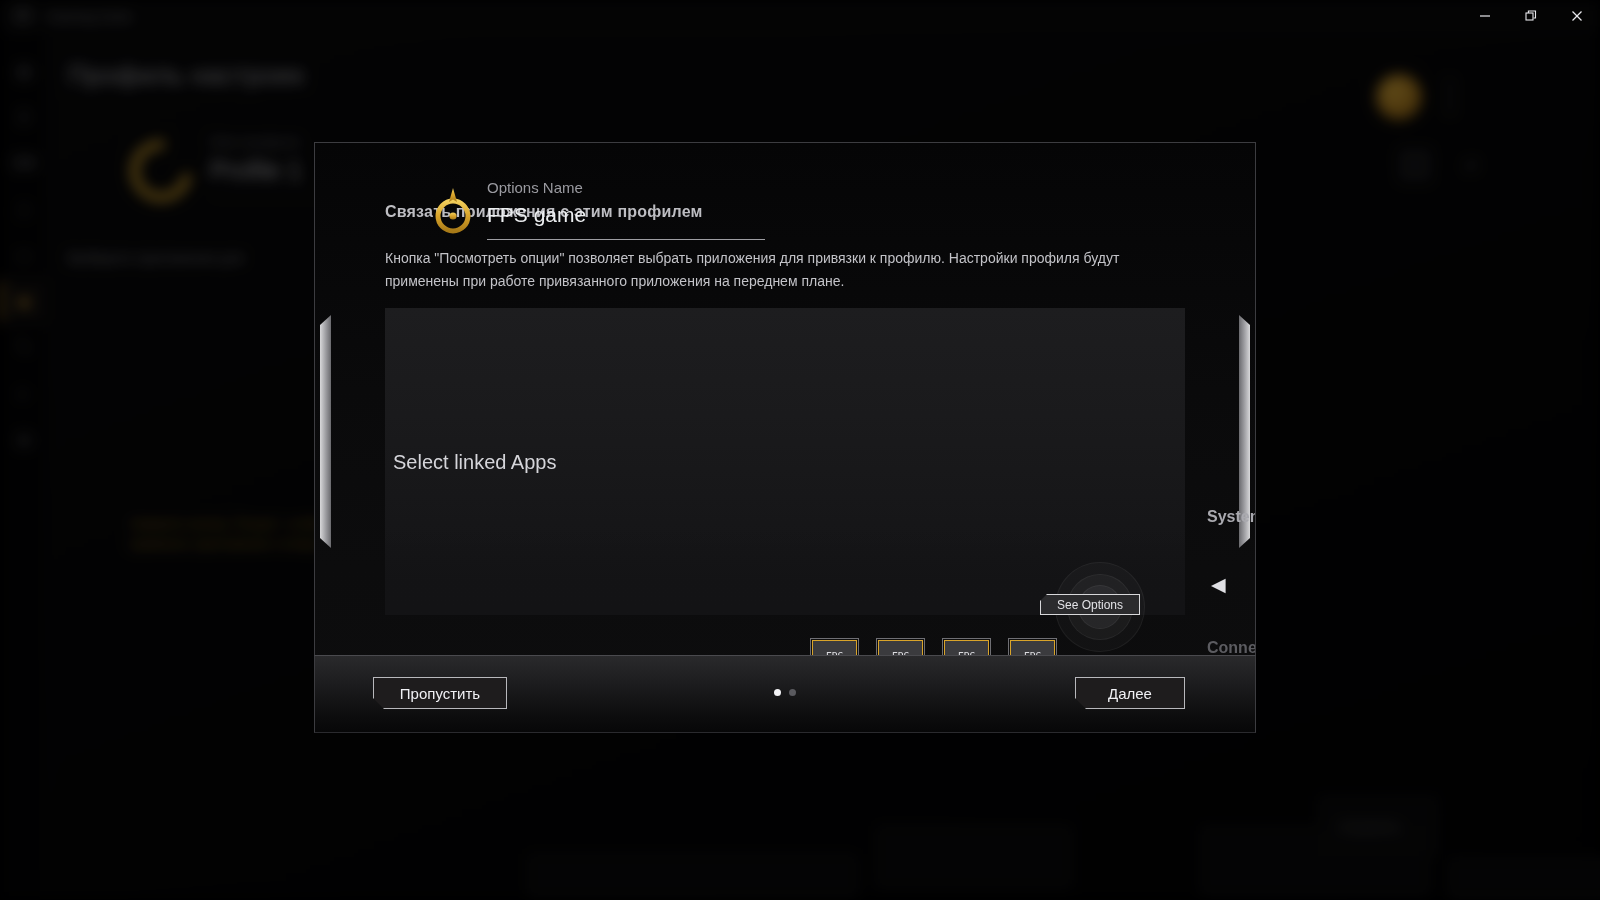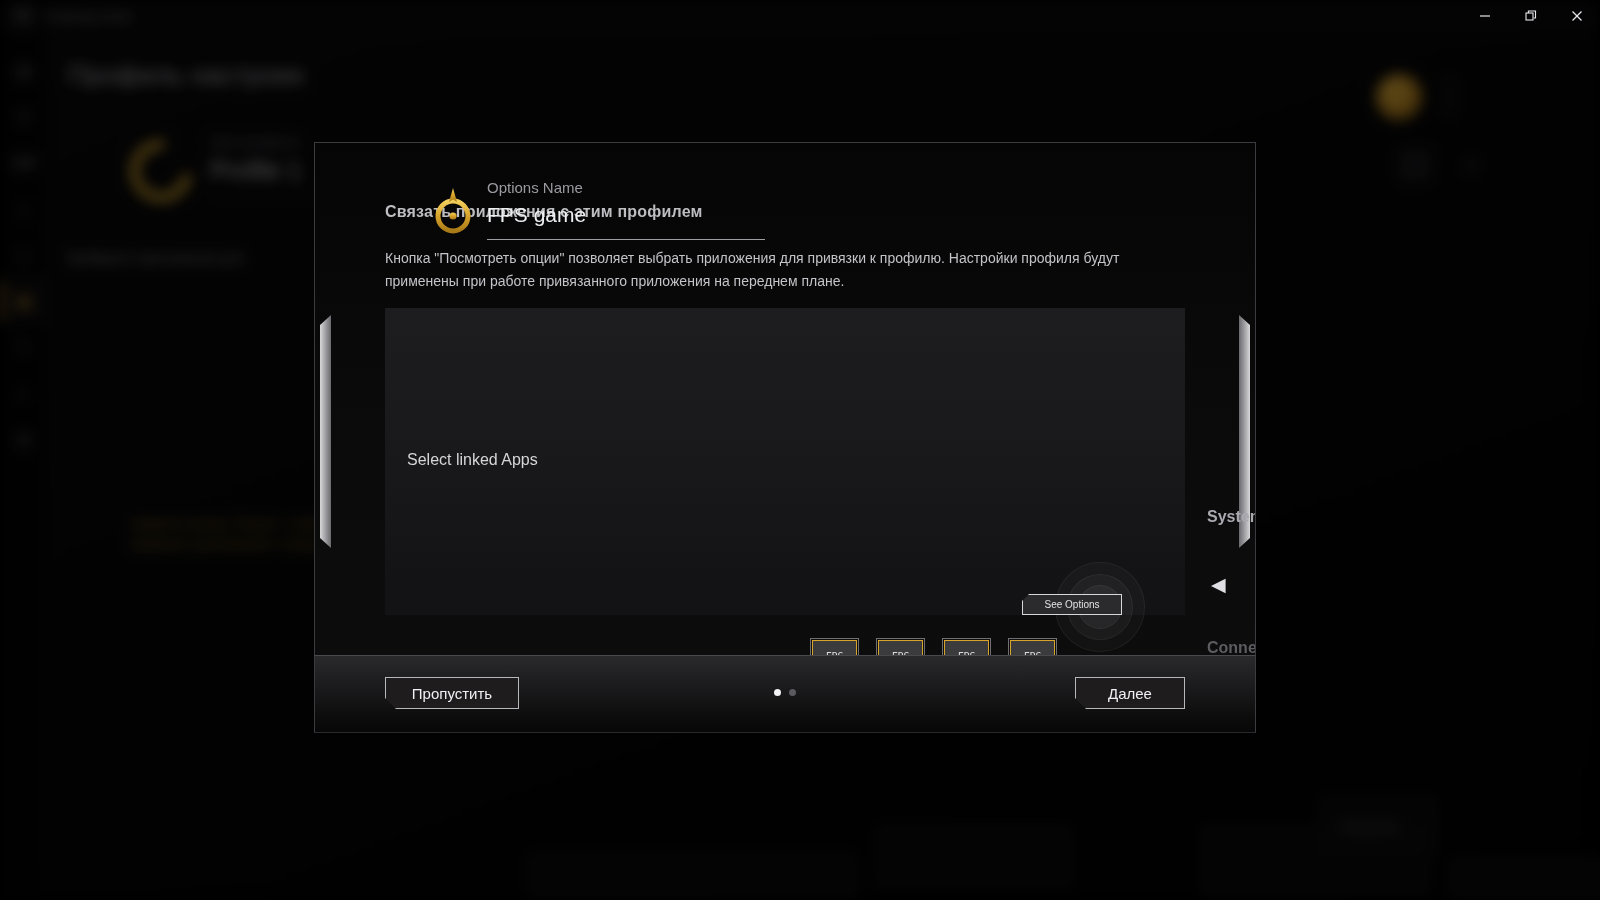--- a/index.html
+++ b/index.html
@@ -270,22 +270,22 @@
   }
   .pname-rule {
     position: absolute;
     left: 172px; top: 96px;
     width: 278px; height: 1px;
     background: #9d9da2;
   }
 
   .linked-label {
     position: absolute;
-    left: 92px; top: 308px;
-    font-size: 16px;
+    left: 78px; top: 308px;
+    font-size: 20px;
     color: #d5d5da;
     white-space: nowrap;
   }
 
   
   .halo {
     position: absolute;
     left: 740px; top: 419px;
     width: 90px; height: 90px;
     pointer-events: none;
@@ -297,26 +297,26 @@
     left: 50%; top: 50%;
     transform: translate(-50%,-50%);
   }
   .halo i.r1 { width: 90px; height: 90px; background: rgba(190,190,196,0.035); }
   .halo i.r2 { width: 66px; height: 66px; background: rgba(190,190,196,0.05); }
   .halo i.r3 { width: 44px; height: 44px; background: rgba(190,190,196,0.07); }
 
   
   .see-options {
     position: absolute;
-    left: 707px; top: 451px;
+    left: 725px; top: 451px;
     width: 100px; height: 21px;
     background: #2b2b2d;
     border: 1px solid #d8d8da;
     color: #e2e2e6;
-    font-size: 10px;
+    font-size: 12px;
     font-family: "Liberation Sans", sans-serif;
     cursor: pointer;
     clip-path: polygon(7px 0, 100% 0, 100% 100%, 0 100%, 0 7px);
     display: flex;
     align-items: center;
     justify-content: center;
     padding: 0;
   }
 
   
@@ -387,21 +387,21 @@
     color: #f0f0f4;
     font-size: 15px;
     font-family: "Liberation Sans", sans-serif;
     cursor: pointer;
     clip-path: polygon(0 0, 100% 0, 100% 100%, 11px 100%, 0 calc(100% - 11px));
     display: flex;
     align-items: center;
     justify-content: center;
     padding: 0;
   }
-  .btn-skip { left: 70px;  width: 134px; }
+  .btn-skip { left: 58px;  width: 134px; }
   .btn-next { right: 70px; width: 110px; }
 
   .dots {
     position: absolute;
     left: 0; right: 0; top: 33px;
     display: flex;
     justify-content: center;
     gap: 8px;
   }
   .dots i {

